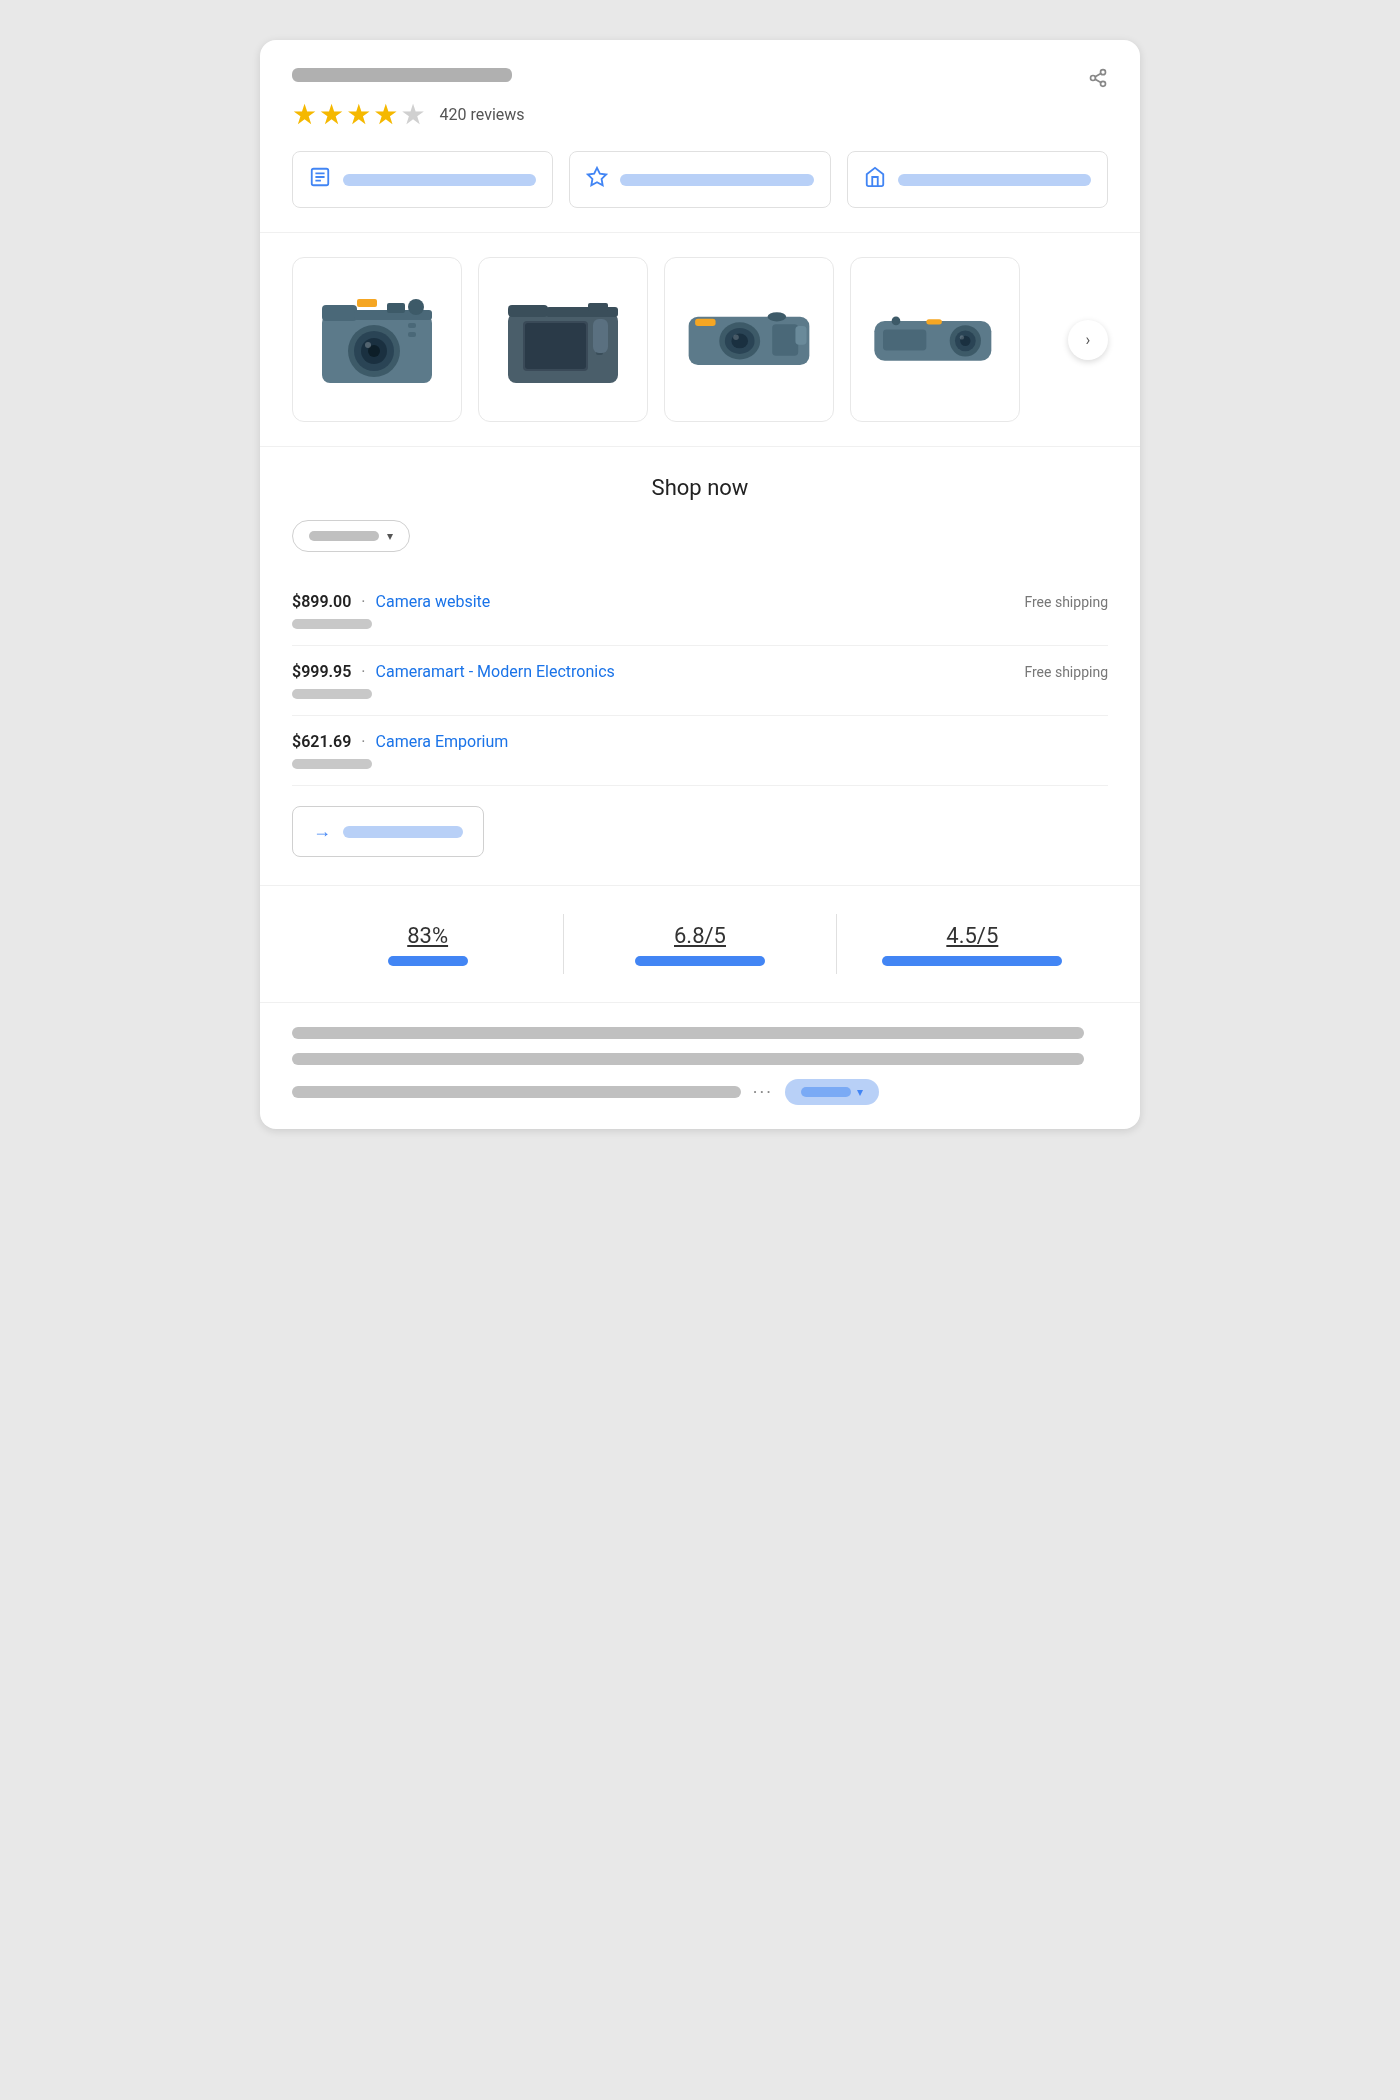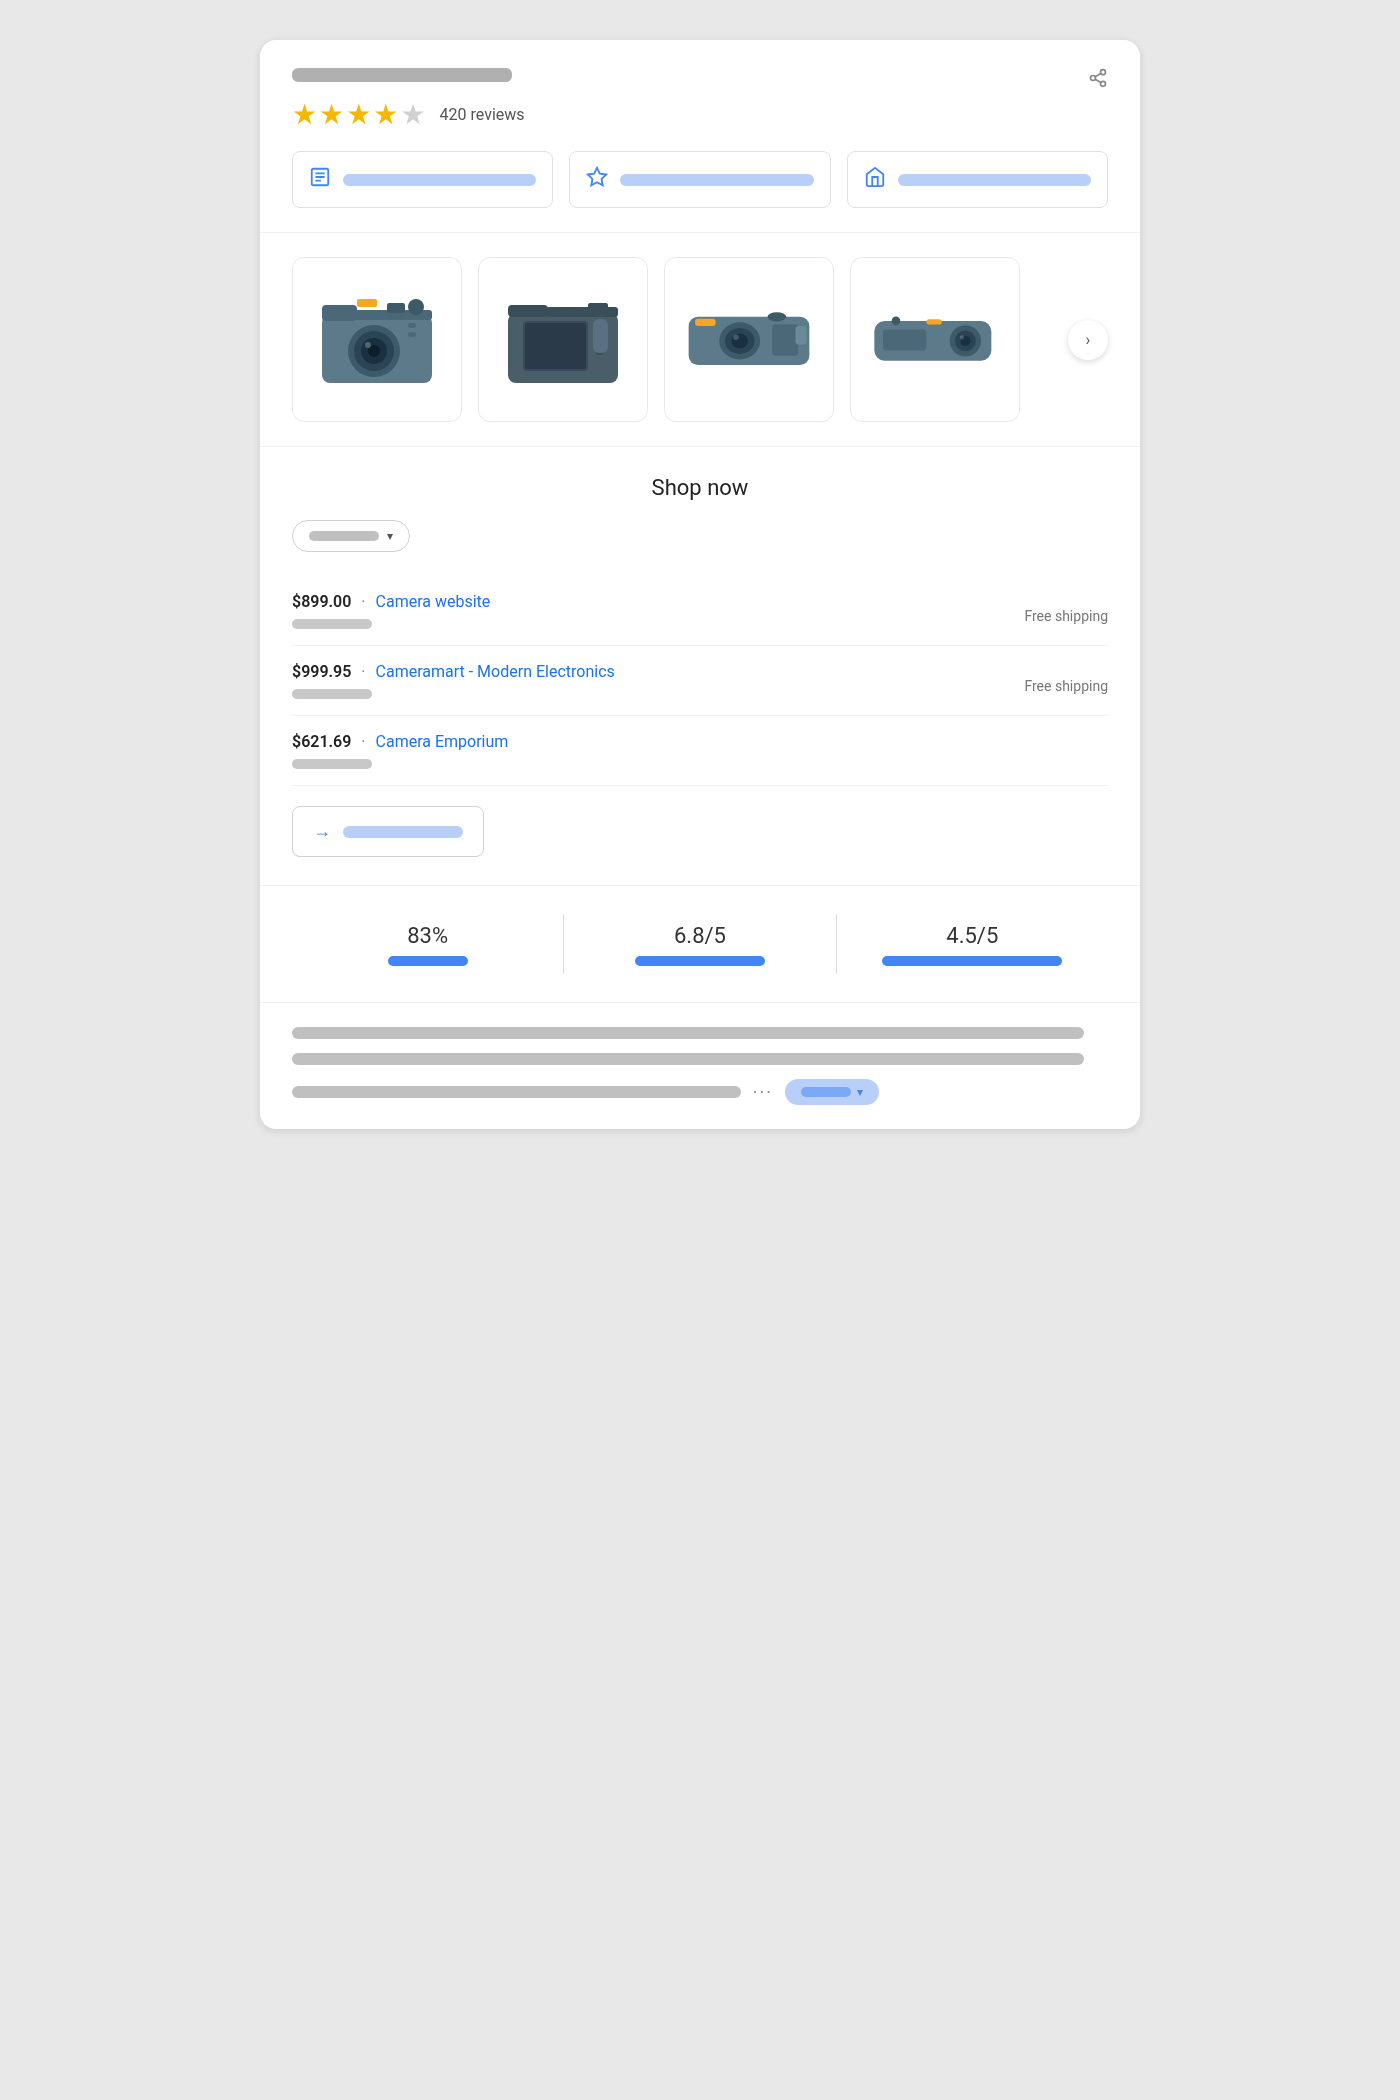--- a/index.html
+++ b/index.html
@@ -199,21 +199,21 @@
       height: 10px;
       background: #c8c8c8;
       border-radius: 5px;
       width: 80px;
       margin-top: 8px;
     }
     .shop-item-shipping {
       font-size: 14px;
       color: #777;
       flex-shrink: 0;
-      margin-top: 16px;
+      margin-top: 2px;
     }
     .more-btn {
       border: 1px solid #d0d0d0;
       border-radius: 8px;
       padding: 14px 20px;
       display: inline-flex;
       align-items: center;
       gap: 12px;
       cursor: pointer;
       margin-top: 20px;
@@ -245,20 +245,21 @@
     .stat-divider {
       width: 1px;
       height: 60px;
       background: #e0e0e0;
     }
     .stat-value {
       font-size: 22px;
       color: #333;
       font-weight: 400;
       margin-bottom: 8px;
+      text-decoration: underline;
     }
     .stat-bar {
       height: 10px;
       border-radius: 5px;
       background: #4285f4;
       margin: 0 auto;
     }
 
     
     .section-text {

